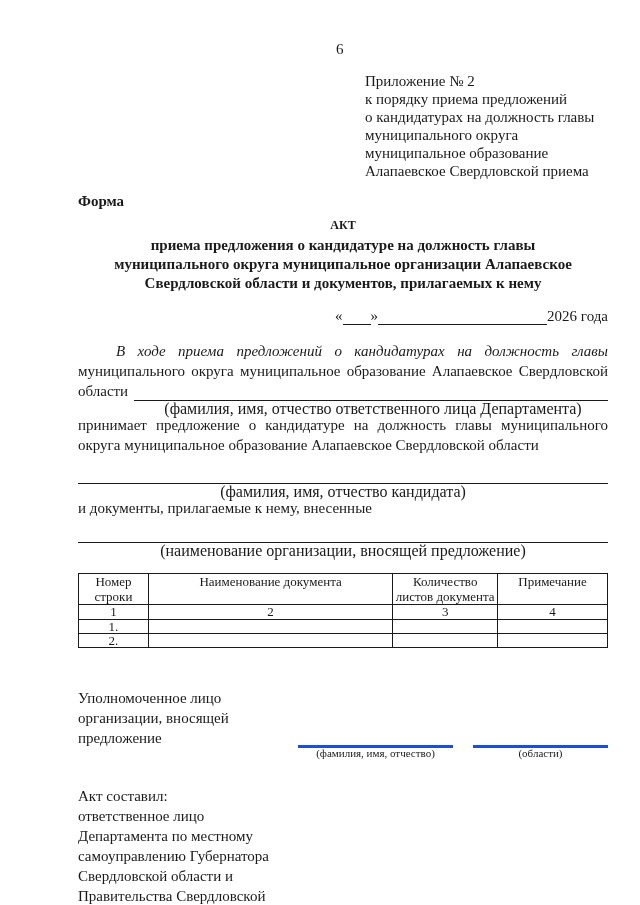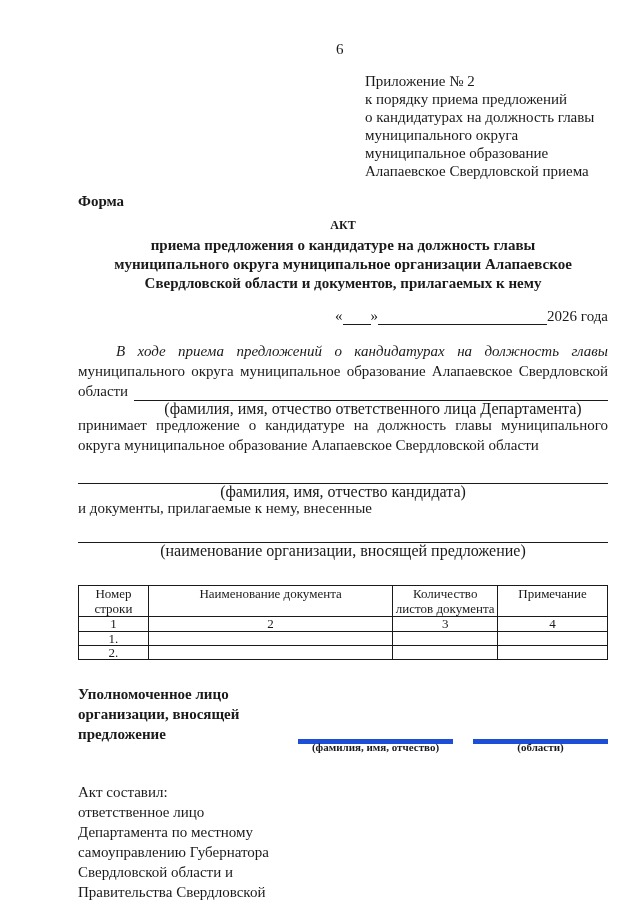--- a/index.html
+++ b/index.html
@@ -21,30 +21,30 @@
   .para-first{margin-top:16px;}
   .jline{text-align:justify;}
   .jline-stretch{text-align:justify;-moz-text-align-last:justify;text-align-last:justify;}
   .indent{text-indent:38px;font-style:italic;}
   .inline-blank-row{display:flex;align-items:flex-end;line-height:20px;}
   .inline-blank-row .blank-flex{margin-left:6px;height:16px;}
   .caption{font-size:16px;line-height:13px;text-align:center;margin-top:1px;}
   .caption-shift{margin-left:60px;}
   .full-blank{border-bottom:1px solid #1a1a1a;height:15px;margin-top:13px;}
   .full-blank-2{border-bottom:1px solid #1a1a1a;height:15px;margin-top:9px;}
-  .doc-table{width:100%;border-collapse:collapse;margin-top:28px;}
+  .doc-table{width:100%;border-collapse:collapse;margin-top:16px;}
   .doc-table td{border:1px solid #1a1a1a;font-size:13px;line-height:15px;text-align:center;vertical-align:top;padding:0 2px;}
   .doc-table .hdr td{height:30px;}
   .doc-table .numrow td{height:14px;line-height:14px;}
   .doc-table .datarow td{height:13px;line-height:13px;}
   .sig-row{display:flex;align-items:flex-end;}
-  .sig-row-1{margin-top:24px;font-weight:bold;}
+  .sig-row-1{margin-top:40px;}
   .sig-row-2{margin-top:38px;}
   .sig-label{width:220px;line-height:20px;}
-  .sig-field{position:relative;border-bottom:5px solid #1d4ed8;height:18px;}
+  .sig-field{position:relative;border-bottom:3px solid #1d4ed8;height:18px;}
   .sig-name{width:155px;}
   .sig-spacer{width:20px;}
   .sig-sign{width:135px;}
   .sig-caption{position:absolute;top:100%;margin-top:2px;left:0;width:100%;text-align:center;font-size:11px;line-height:13px;}
 </style>
 </head>
 <body>
 
 <div class="page">
   <div class="content">

